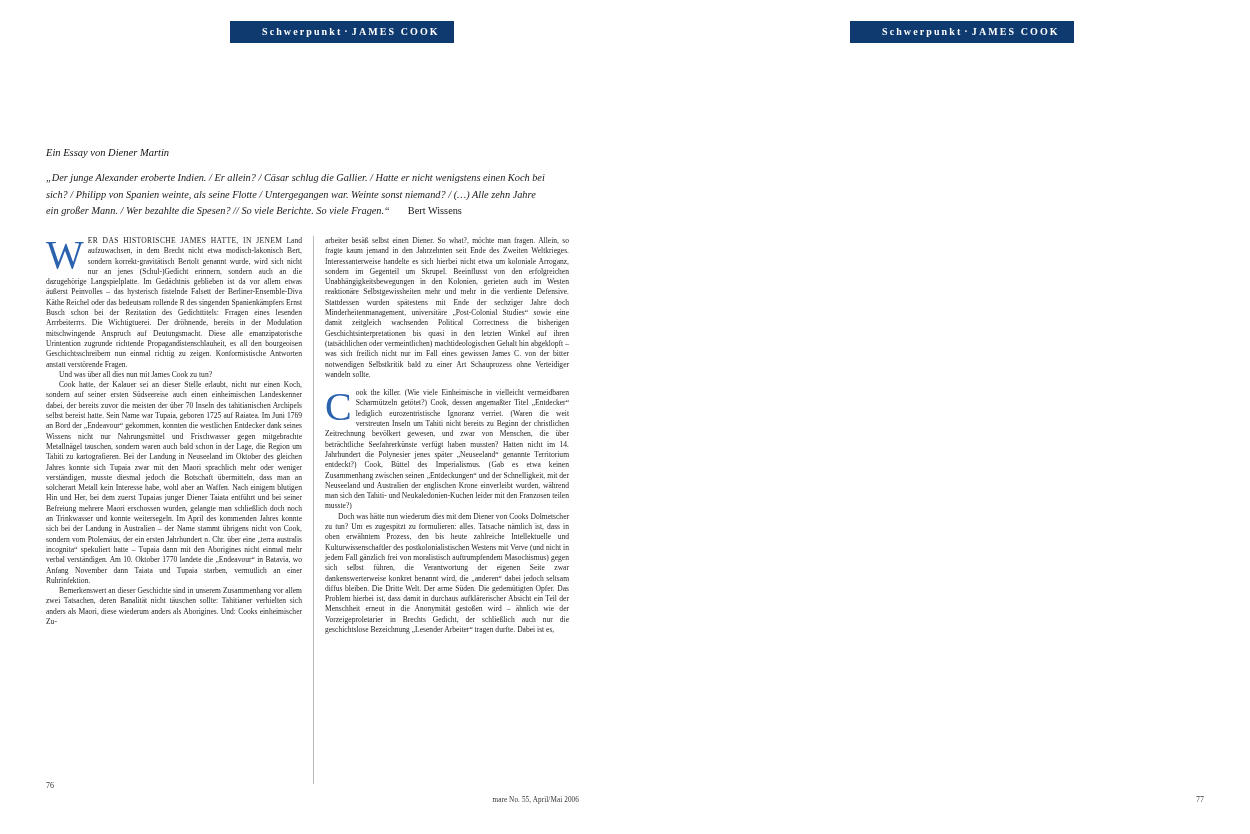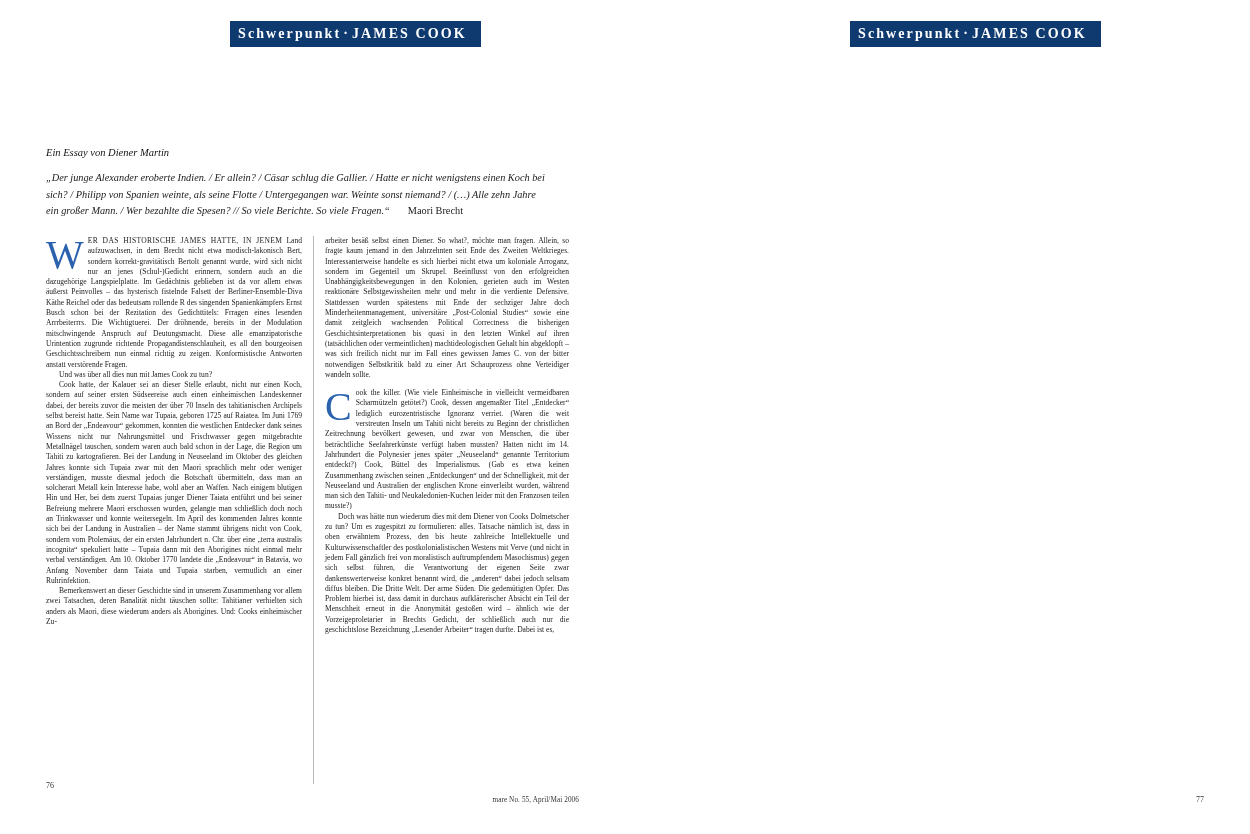--- a/index.html
+++ b/index.html
@@ -22,24 +22,24 @@
   }
   .page.left{width:625px;padding:0 0 0 0;}
   .page.right{width:625px;}
 
   
   .badge-row{position:absolute;top:21px;height:24px;}
   .badge{
     background:#0e3a70;
     color:#fff;
     font-family:"Liberation Serif", serif;
-    font-size:14px;
+    font-size:10px;
     font-weight:bold;
     letter-spacing:2.1px;
-    padding:6px 14px 6px 8px;
+    padding:6px 14px 6px 32px;
     display:inline-block;
     line-height:1;
     white-space:nowrap;
   }
   .badge .sw{font-weight:bold;}
   .badge .dot{padding:0 2px;}
 
   
   .headline{
     position:absolute;
@@ -145,21 +145,21 @@
 <div class="spread">
 
   <div class="page left">
 
     <div class="badge-row" style="left:230px;">
       <span class="badge"><span class="sw">Schwerpunkt</span><span class="dot">·</span><span>JAMES COOK</span></span>
     </div>
 
     <div class="byline">Ein Essay von Diener Martin</div>
     <div class="epigraph">
-      <span>„Der junge Alexander eroberte Indien. / Er allein? / Cäsar schlug die Gallier. / Hatte er nicht wenigstens einen Koch bei sich? / Philipp von Spanien weinte, als seine Flotte / Untergegangen war. Weinte sonst niemand? / (…) Alle zehn Jahre ein großer Mann. / Wer bezahlte die Spesen? // So viele Berichte. So viele Fragen.“</span><span class="attrib">Maori Brecht</span>
+      <span>„Der junge Alexander eroberte Indien. / Er allein? / Cäsar schlug die Gallier. / Hatte er nicht wenigstens einen Koch bei sich? / Philipp von Spanien weinte, als seine Flotte / Untergegangen war. Weinte sonst niemand? / (…) Alle zehn Jahre ein großer Mann. / Wer bezahlte die Spesen? // So viele Berichte. So viele Fragen.“</span><span class="attrib">Bert Wissens</span>
     </div>
 
     <div class="cols" id="left-cols">
 
       <div class="col">
         <div class="col-inner">
           <p class="noindent">
             <span class="dropcap">W</span><span class="smallcaps-run">ER DAS HISTORISCHE JAMES HATTE, IN JENEM</span>
             <span>Land aufzuwachsen, in dem Brecht nicht etwa modisch-lakonisch Bert, sondern korrekt-gravitätisch Bertolt genannt wurde, wird sich nicht nur an jenes (Schul-)Gedicht erinnern, sondern auch an die dazugehörige Langspielplatte. Im Gedächtnis geblieben ist da vor allem etwas äußerst Peinvolles – das hysterisch fistelnde Falsett der Berliner-Ensemble-Diva Käthe Reichel oder das bedeutsam rollende R des singenden Spanienkämpfers Ernst Busch schon bei der Rezitation des Gedichttitels: Frragen eines lesenden Arrrbeiterrrs. Die Wichtigtuerei. Der dröhnende, bereits in der Modulation mitschwingende Anspruch auf Deutungsmacht. Diese alle emanzipatorische Urintention zugrunde richtende Propagandistenschlauheit, es all den bourgeoisen Geschichtsschreibern nun einmal richtig zu zeigen. Konformistische Antworten anstatt verstörende Fragen.</span>
           </p>

